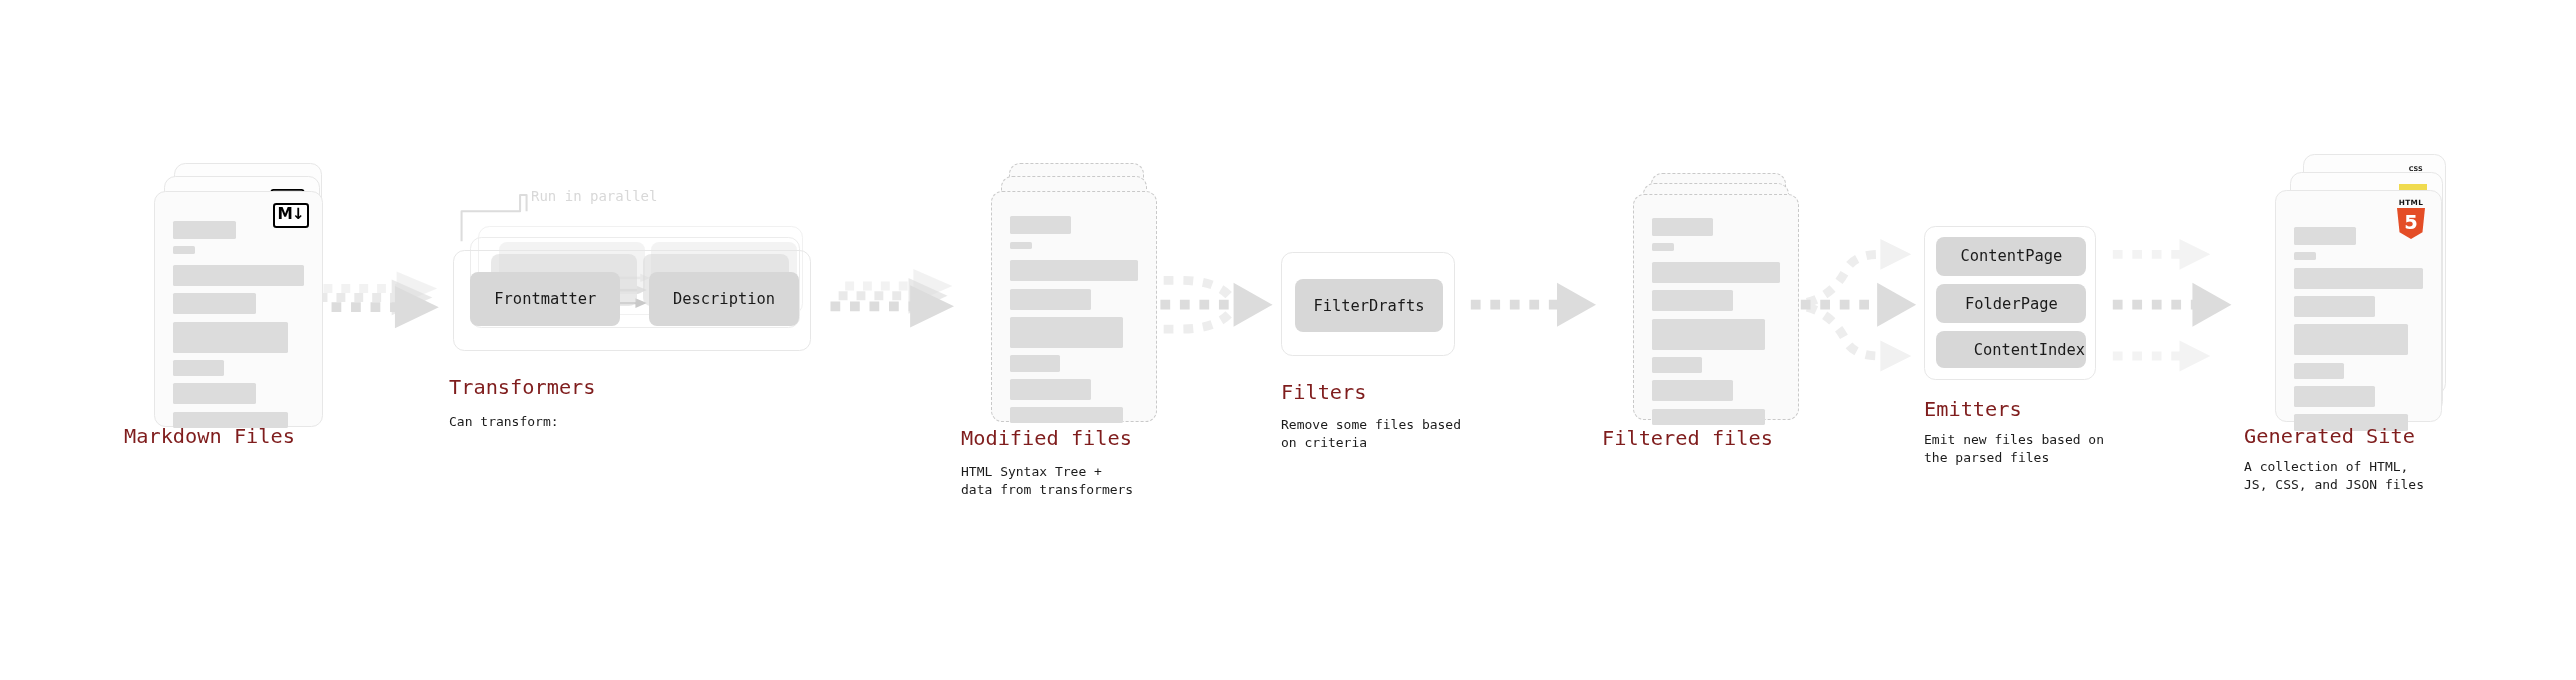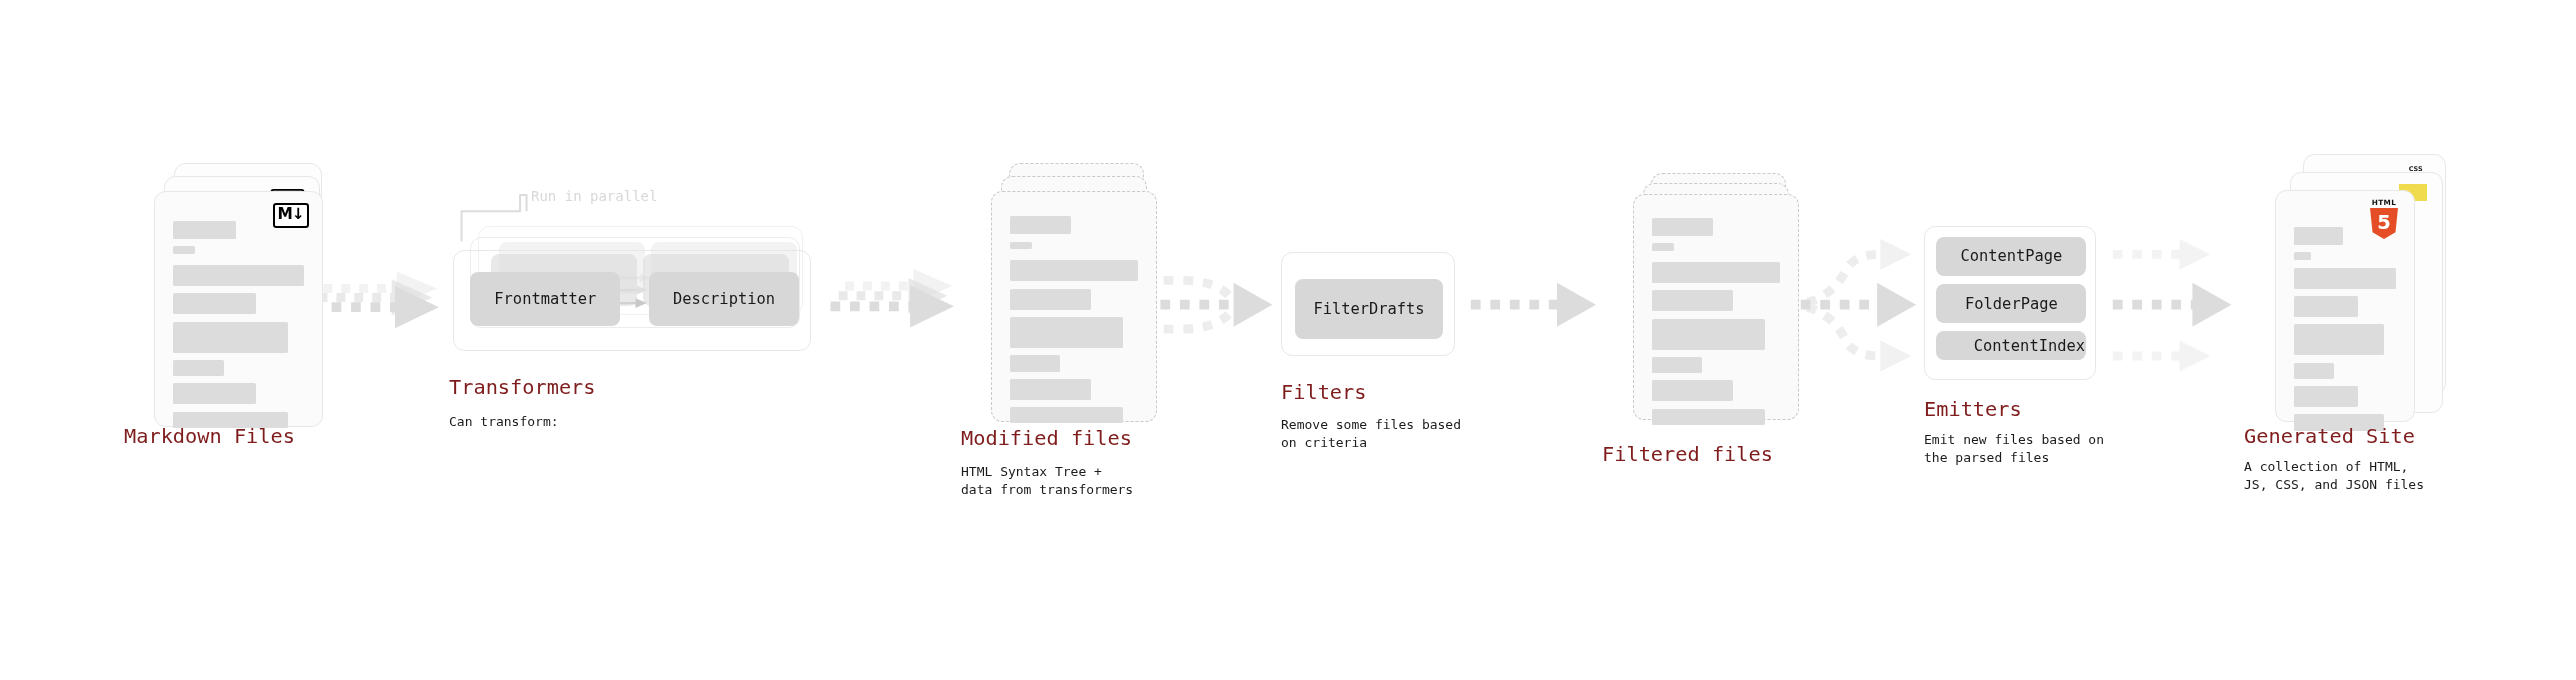--- a/index.html
+++ b/index.html
@@ -353,21 +353,21 @@
         </div>
       </div>
     </div>
   </div>
   <div class="title" style="left:961px; top:426px;">Modified files</div>
   <div class="subtitle" style="left:961px; top:463px;">HTML Syntax Tree +
 data from transformers</div>
 
   <div class="stage" style="left:0px; top:0px;">
     <div class="plugin-box" style="left:1281px; top:252px; width:174px; height:104px;">
-      <div class="pill" style="left:13px; top:26px; width:148px; height:60px;">FilterDrafts</div>
+      <div class="pill" style="left:13px; top:26px; width:148px; height:53px;">FilterDrafts</div>
     </div>
   </div>
   <div class="title" style="left:1281px; top:380px;">Filters</div>
   <div class="subtitle" style="left:1281px; top:416px;">Remove some files based
 on criteria</div>
 
   <div class="stage" style="left:1601px; top:163px;">
     <div class="doc-stack" style="width:187px;height:260px;">
       <div class="doc dashed" style="left:18px; top:9.8px; width:135px; height:221px;"></div>
       <div class="doc dashed" style="left:9.8px; top:19.5px; width:146px; height:221px;"></div>
@@ -378,45 +378,45 @@
           <div class="bar" style="width:100%;height:21px;margin-top:11.4px;"></div>
           <div class="bar" style="width:63%;height:21px;"></div>
           <div class="bar" style="width:88%;height:31px;"></div>
           <div class="bar" style="width:39%;height:16.3px;"></div>
           <div class="bar" style="width:63%;height:21px;"></div>
           <div class="bar" style="width:88%;height:16.3px;"></div>
         </div>
       </div>
     </div>
   </div>
-  <div class="title" style="left:1602px; top:442px;">Filtered files</div>
+  <div class="title" style="left:1602px; top:426px;">Filtered files</div>
 
   <div class="stage" style="left:0px; top:0px;">
     <div class="plugin-box" style="left:1924px; top:226px; width:172px; height:154px;">
       <div class="pill" style="left:11.4px; top:9.8px; width:150px; height:39px;">ContentPage</div>
       <div class="pill" style="left:11.4px; top:57px; width:150px; height:39px;">FolderPage</div>
-      <div class="pill" style="left:11.4px; top:104px; width:150px; height:29px;padding-left:36px;">ContentIndex</div>
+      <div class="pill" style="left:11.4px; top:104px; width:150px; height:37px;padding-left:36px;">ContentIndex</div>
     </div>
   </div>
   <div class="title" style="left:1924px; top:397px;">Emitters</div>
   <div class="subtitle" style="left:1924px; top:431px;">Emit new files based on
 the parsed files</div>
 
   <div class="stage" style="left:2243px; top:154px;">
     <div class="doc-stack" style="width:195px;height:268px;">
       <div class="doc back2" style="left:28px; top:0px; width:143px; height:241px;">
         <div class="badge-css">
           <div class="cssname">CSS</div>
           <div class="cssbar"></div>
         </div>
       </div>
       <div class="doc back1" style="left:14.6px; top:18px; width:153px; height:241px;">
         <div class="badge-js"></div>
       </div>
-      <div class="doc" style="left:0px; top:36px; width:140px; height:232px;">
+      <div class="doc" style="left:0px; top:36px; width:167px; height:232px;">
         <div class="badge-html5">
           <div class="tag">HTML</div>
           <div class="shield"></div>
         </div>
         <div class="doc-body" style="top:36px;">
           <div class="bar" style="width:48%;height:18px;"></div>
           <div class="bar" style="width:17%;height:7.3px;"></div>
           <div class="bar" style="width:100%;height:21px;margin-top:8.1px;"></div>
           <div class="bar" style="width:63%;height:21px;"></div>
           <div class="bar" style="width:88%;height:31px;"></div>

